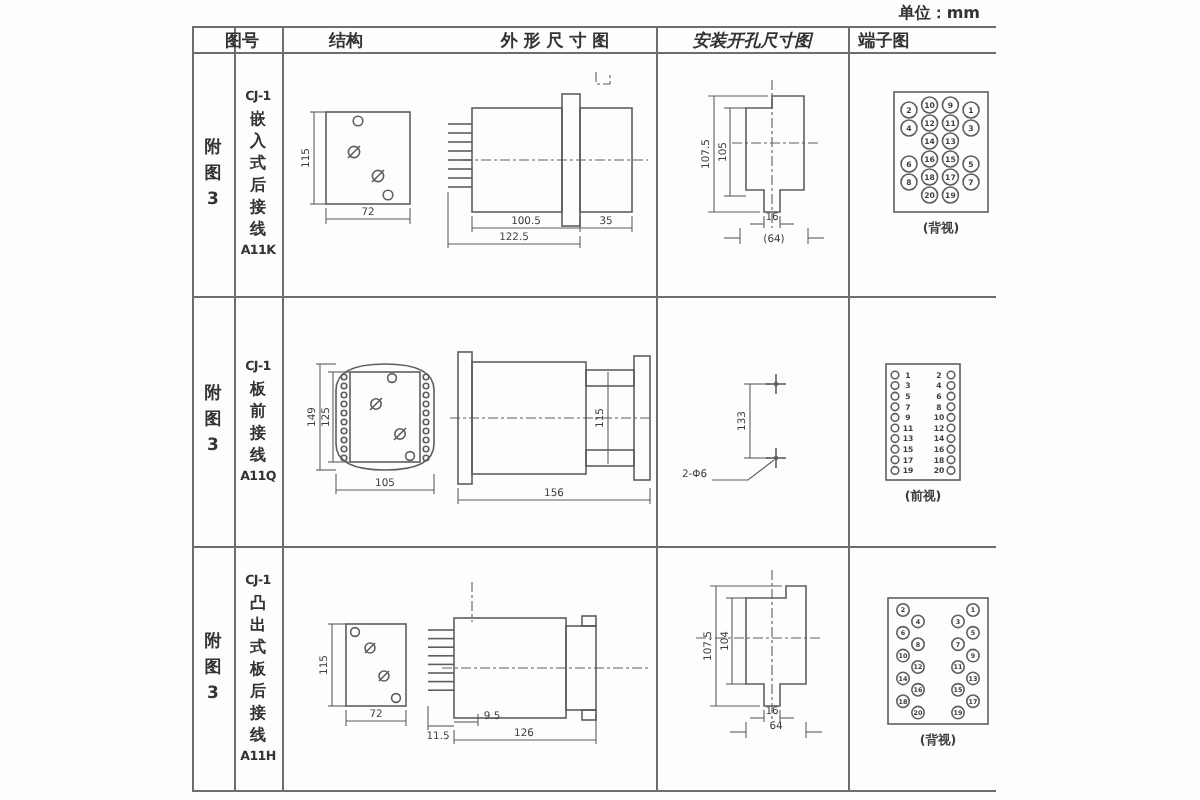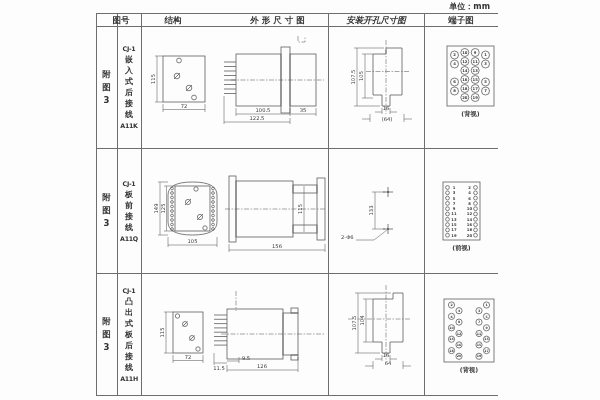--- a/index.html
+++ b/index.html
@@ -54,21 +54,21 @@
   <div class="vline" style="left:96px;top:13px;height:382px;"></div>
   <div class="vline" style="left:117px;top:13px;height:382px;"></div>
   <div class="vline" style="left:141px;top:13px;height:382px;"></div>
   <div class="vline" style="left:328px;top:13px;height:382px;"></div>
   <div class="vline" style="left:424px;top:13px;height:382px;"></div>
 
   <div class="hdr" style="left:121px;">图号</div>
   <div class="hdr" style="left:129px;margin-left:44px;">结构</div>
   <div class="hdr" style="left:234.5px;margin-left:43px;">外 形 尺 寸 图</div>
   <div class="hdr" style="left:376px;font-style:italic;">安装开孔尺寸图</div>
-  <div class="hdr" style="left:461px;">端子图</div>
+  <div class="hdr" style="left:442px;">端子图</div>
 
   <div class="stack figstack" style="left:96px;top:26px;width:21px;height:122px;">
     <span class="ch">附</span>
     <span class="ch">图</span>
     <span class="ch">3</span>
   </div>
   <div class="stack figstack" style="left:96px;top:148px;width:21px;height:125px;">
     <span class="ch">附</span>
     <span class="ch">图</span>
     <span class="ch">3</span>

